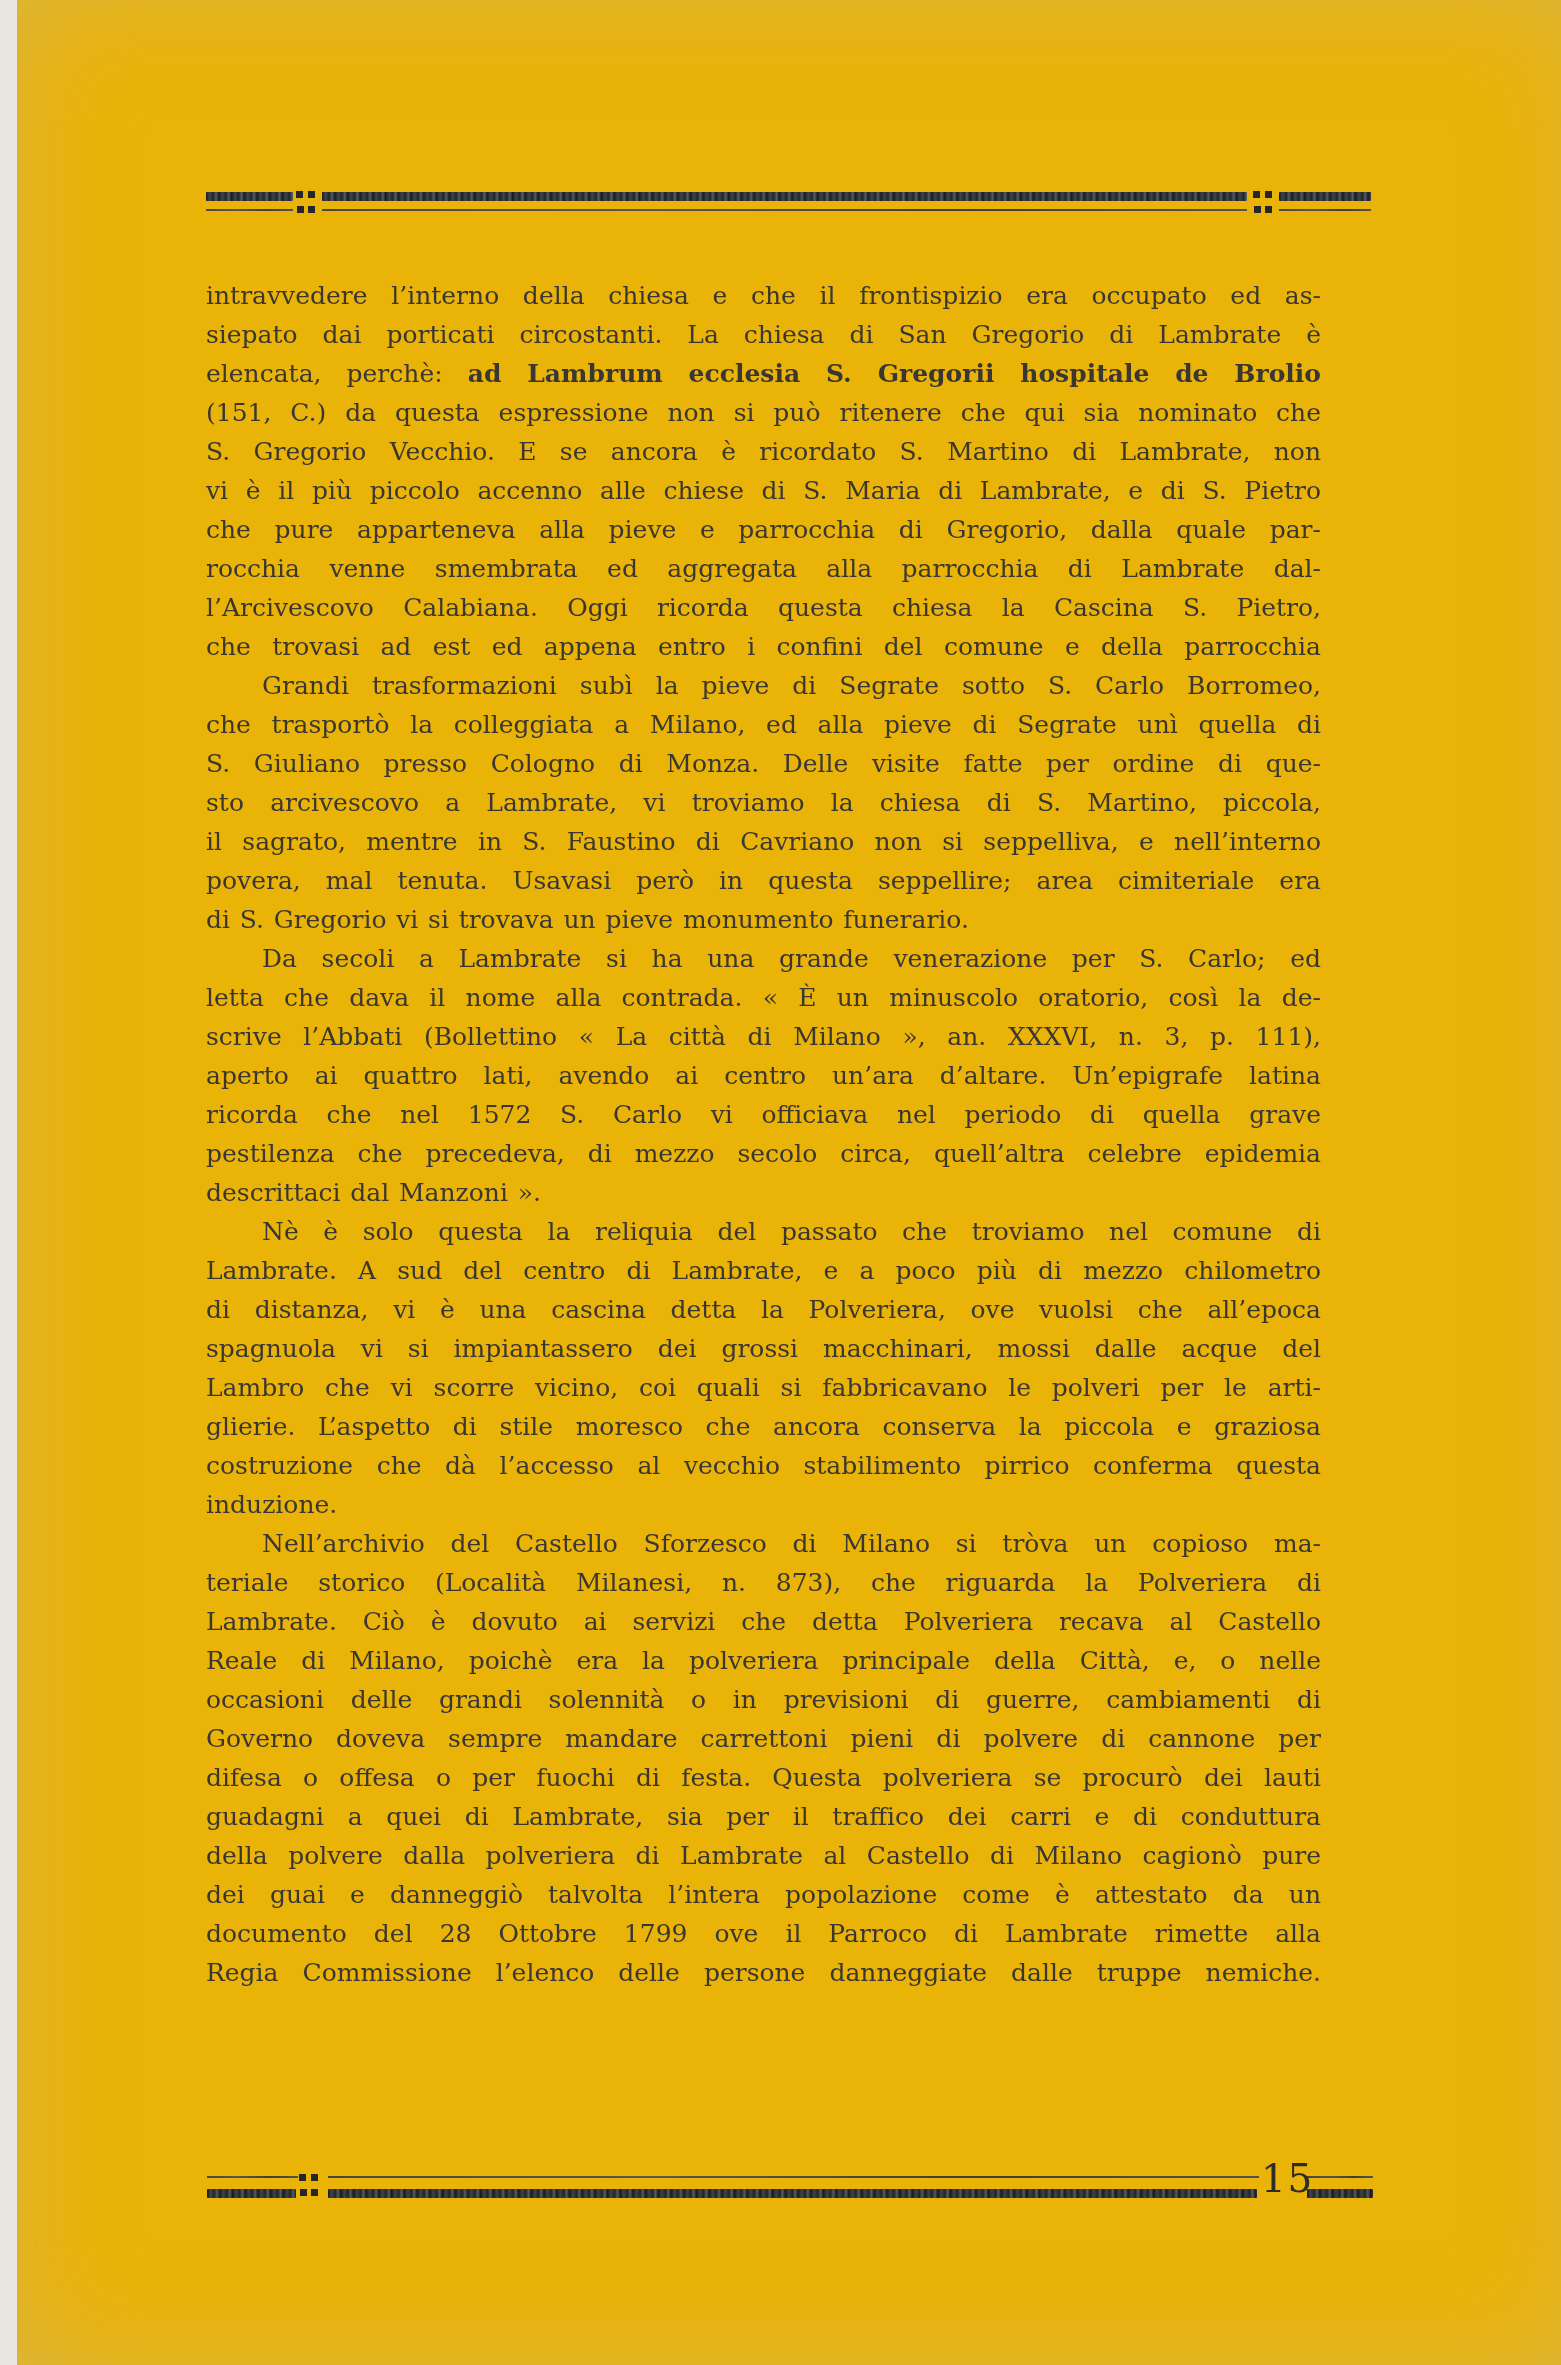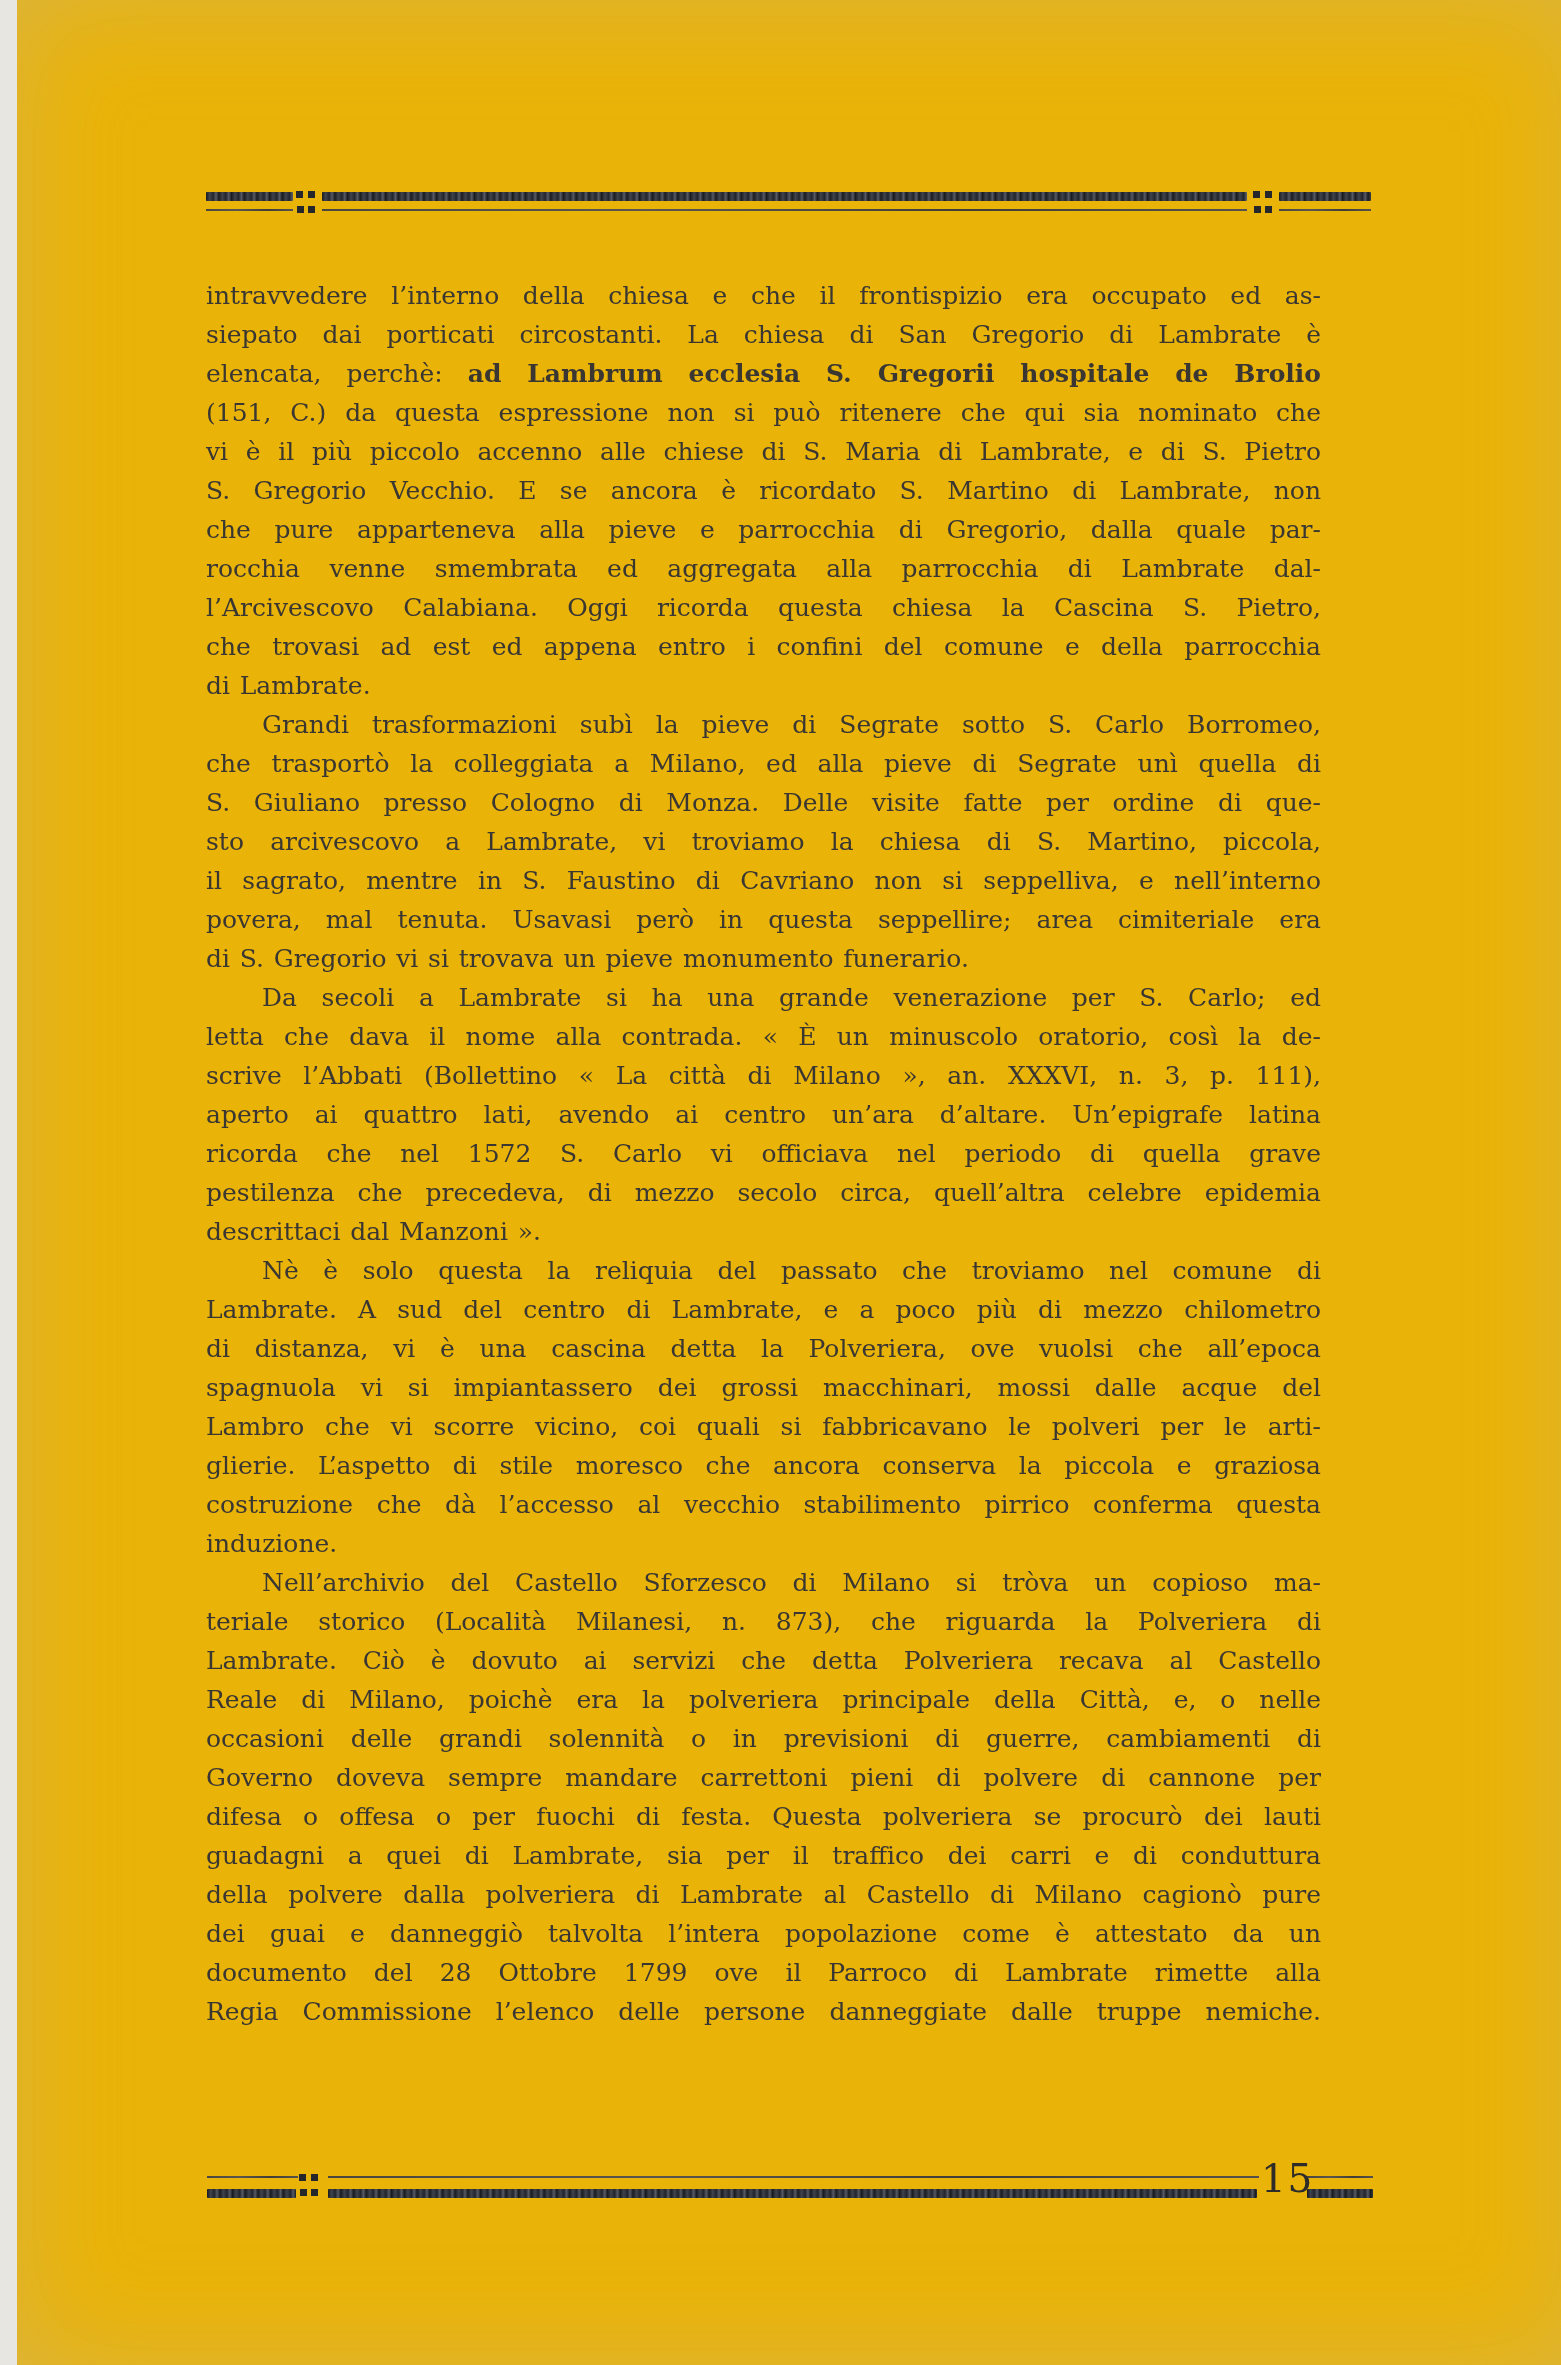--- a/index.html
+++ b/index.html
@@ -108,27 +108,26 @@
         <i></i>
         <i></i>
       </div>
   </div>
 
   <div class="body-text">
       <div class="line"><span>intravvedere l’interno della chiesa e che il frontispizio era occupato ed as-</span></div>
       <div class="line"><span>siepato dai porticati circostanti. La chiesa di San Gregorio di Lambrate è</span></div>
       <div class="line"><span>elencata, perchè: </span><span class="bold">ad Lambrum ecclesia S. Gregorii hospitale de Brolio</span></div>
       <div class="line"><span>(151, C.) da questa espressione non si può ritenere che qui sia nominato che</span></div>
+      <div class="line"><span>S. Gregorio Vecchio. E se ancora è ricordato S. Martino di Lambrate, non</span></div>
       <div class="line"><span>vi è il più piccolo accenno alle chiese di S. Maria di Lambrate, e di S. Pietro</span></div>
-      <div class="line"><span>S. Gregorio Vecchio. E se ancora è ricordato S. Martino di Lambrate, non</span></div>
       <div class="line"><span>che pure apparteneva alla pieve e parrocchia di Gregorio, dalla quale par-</span></div>
       <div class="line"><span>rocchia venne smembrata ed aggregata alla parrocchia di Lambrate dal-</span></div>
       <div class="line"><span>l’Arcivescovo Calabiana. Oggi ricorda questa chiesa la Cascina S. Pietro,</span></div>
       <div class="line"><span>che trovasi ad est ed appena entro i confini del comune e della parrocchia</span></div>
-      <div class="line ragged"><span>di Lambrate.</span></div>
       <div class="line indent"><span>Grandi trasformazioni subì la pieve di Segrate sotto S. Carlo Borromeo,</span></div>
       <div class="line"><span>che trasportò la colleggiata a Milano, ed alla pieve di Segrate unì quella di</span></div>
       <div class="line"><span>S. Giuliano presso Cologno di Monza. Delle visite fatte per ordine di que-</span></div>
       <div class="line"><span>sto arcivescovo a Lambrate, vi troviamo la chiesa di S. Martino, piccola,</span></div>
       <div class="line"><span>il sagrato, mentre in S. Faustino di Cavriano non si seppelliva, e nell’interno</span></div>
       <div class="line"><span>povera, mal tenuta. Usavasi però in questa seppellire; area cimiteriale era</span></div>
       <div class="line ragged"><span>di S. Gregorio vi si trovava un pieve monumento funerario.</span></div>
       <div class="line indent"><span>Da secoli a Lambrate si ha una grande venerazione per S. Carlo; ed</span></div>
       <div class="line"><span>letta che dava il nome alla contrada. « È un minuscolo oratorio, così la de-</span></div>
       <div class="line"><span>scrive l’Abbati (Bollettino « La città di Milano », an. XXXVI, n. 3, p. 111),</span></div>

